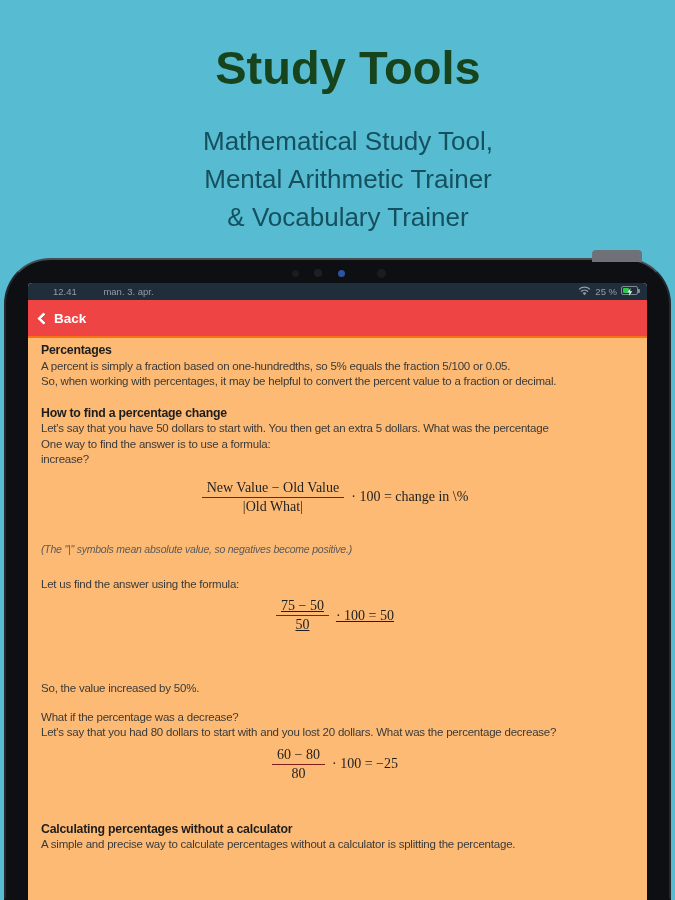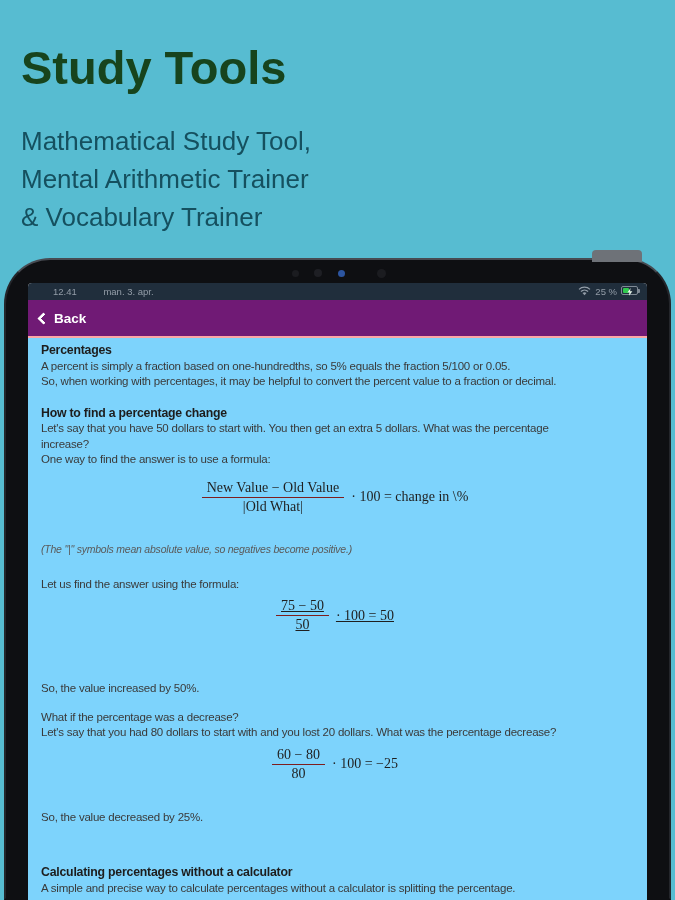--- a/index.html
+++ b/index.html
@@ -4,21 +4,21 @@
 <style>
   * { margin:0; padding:0; box-sizing:border-box; }
   html,body { width:675px; height:900px; overflow:hidden; }
   body {
     background:#57bcd1;
     font-family:"Liberation Sans", sans-serif;
     position:relative;
   }
 
   
-  .promo { text-align:left; padding-top:42px;padding-left:21px; }
+  .promo { text-align:center; padding-top:42px;padding-left:21px; }
   .promo h1 {
     font-size:47px; font-weight:bold; color:#17441d;
     letter-spacing:0px; line-height:52px;
   }
   .promo .subtitle {
     margin-top:28px; font-size:26px; color:#15505f; line-height:38px;
   }
 
   
   .tablet {
@@ -58,34 +58,34 @@
   }
   .battery::after {
     content:""; position:absolute; right:-3px; top:2px; width:2px; height:3.5px;
     background:#808a95; border-radius:0 1px 1px 0;
   }
   .battery .fill { position:absolute; left:0.5px; top:0.5px; bottom:0.5px; width:42%; background:#30c94e; border-radius:1px; }
   .battery svg { position:absolute; left:5px; top:0.5px; }
 
   
   .navbar {
-    height:38px; background:#701a75; flex:0 0 auto;
-    border-bottom:2px solid #fca5a5;
+    height:38px; background:#ef4444; flex:0 0 auto;
+    border-bottom:2px solid #f97316;
     display:flex; align-items:center; padding-left:9px;
   }
   .back { display:flex; align-items:center; gap:6px; color:#ffffff; font-size:13.5px; font-weight:bold; cursor:pointer; }
   .chev {
     width:9px; height:9px; display:inline-block;
     border-top:3px solid #fff; border-left:3px solid #fff;
     transform:rotate(-45deg); border-radius:1px; margin-left:2px;
   }
 
   
   .content {
-    flex:1 1 auto; background:#7dd3fc; color:#3a3a3a;
+    flex:1 1 auto; background:#fdba74; color:#3a3a3a;
     font-size:11.5px; line-height:15.5px; letter-spacing:-0.22px;
     padding:5px 18px 0 13px;
   }
   .content .h {
     font-weight:bold; color:#1d1d1d; font-size:12.3px;
   }
   .content .nowrap { white-space:nowrap; }
   .mt16 { margin-top:16px; }
   .mt27 { margin-top:40px; }
   .mb13 { margin-bottom:13px; }
@@ -157,22 +157,22 @@
       </div>
     </div>
 
     <div class="content">
       <div class="h">Percentages</div>
       <div>A percent is simply a fraction based on one-hundredths, so 5% equals the fraction 5/100 or 0.05.</div>
       <div class="nowrap">So, when working with percentages, it may be helpful to convert the percent value to a fraction or decimal.</div>
 
       <div class="h mt16">How to find a percentage change</div>
       <div class="nowrap">Let's say that you have 50 dollars to start with. You then get an extra 5 dollars. What was the percentage</div>
+      <div>One way to find the answer is to use a formula:</div>
       <div>increase?</div>
-      <div>One way to find the answer is to use a formula:</div>
 
       <div class="formula f1">
         <span class="frac">
           <span class="num">New Value − Old Value</span>
           <span class="den">|Old What|</span>
         </span>
         <span class="suffix">· 100 = change in \%</span>
       </div>
 
       <div class="note">(The "|" symbols mean absolute value, so negatives become positive.)</div>
@@ -193,20 +193,19 @@
       <div class="nowrap">Let's say that you had 80 dollars to start with and you lost 20 dollars. What was the percentage decrease?</div>
 
       <div class="formula f3">
         <span class="frac">
           <span class="num">60 − 80</span>
           <span class="den">80</span>
         </span>
         <span class="suffix">· 100 = −25</span>
       </div>
 
-      <div>So, the value decreased by 25%.</div>
 
       <div class="h mt27">Calculating percentages without a calculator</div>
       <div class="nowrap">A simple and precise way to calculate percentages without a calculator is splitting the percentage.</div>
     </div>
 
   </div>
 </div>
 
 </body></html>

